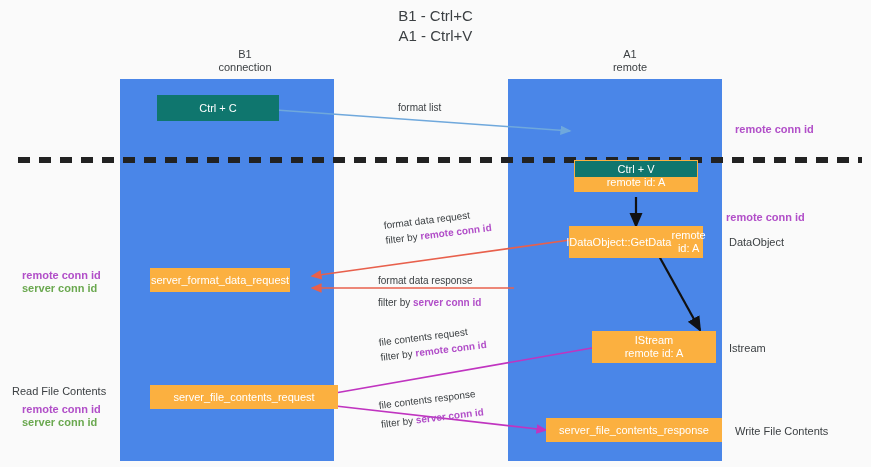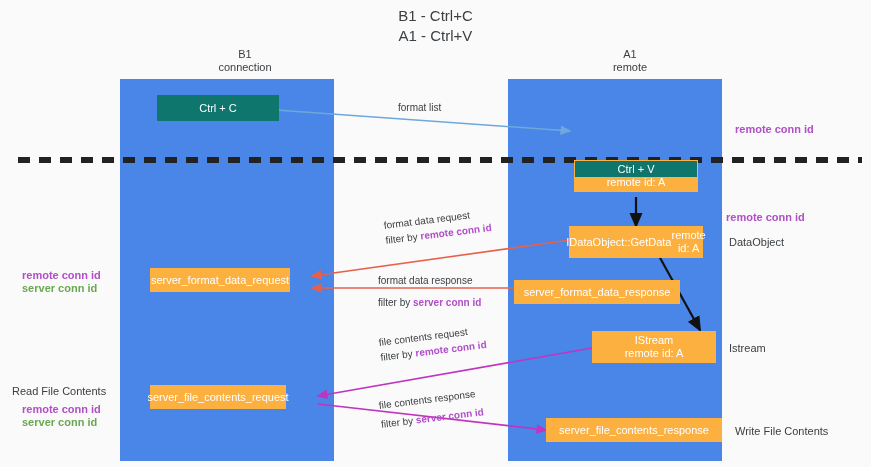--- a/index.html
+++ b/index.html
@@ -118,30 +118,27 @@
 
   <div class="abs box orange" style="left:569px;top:226px;width:134px;height:32px;flex-direction:row;">
     <span class="two">IDataObject::GetData</span>
     <span class="two">remote id: A</span>
   </div>
 
   <div class="abs box orange" style="left:150px;top:268px;width:140px;height:24px;">
     <span>server_format_data_request</span>
   </div>
 
-  <div class="abs box orange" style="left:514px;top:280px;width:166px;height:24px;">
-    <span>server_format_data_response</span>
-  </div>
 
   <div class="abs box orange" style="left:592px;top:331px;width:124px;height:32px;flex-direction:column;">
     <span class="two">IStream</span>
     <span class="two">remote id: A</span>
   </div>
 
-  <div class="abs box orange" style="left:150px;top:385px;width:136px;height:24px;">
+  <div class="abs box orange" style="left:150px;top:385px;width:188px;height:24px;">
     <span>server_file_contents_request</span>
   </div>
 
   <div class="abs box orange" style="left:546px;top:418px;width:176px;height:24px;">
     <span>server_file_contents_response</span>
   </div>
 
   <div class="abs lbl" style="left:398px;top:101px;">
     <span>format list</span>
   </div>

